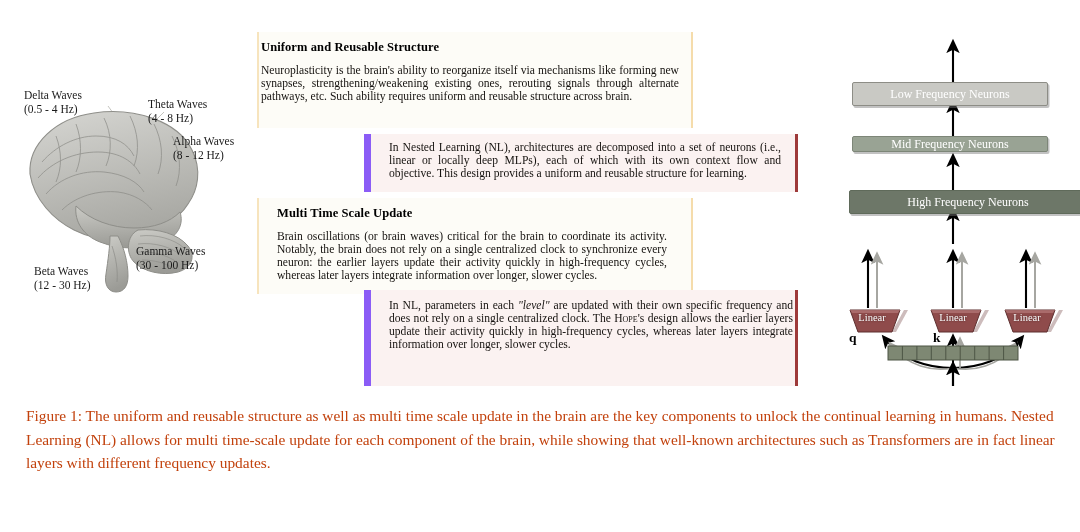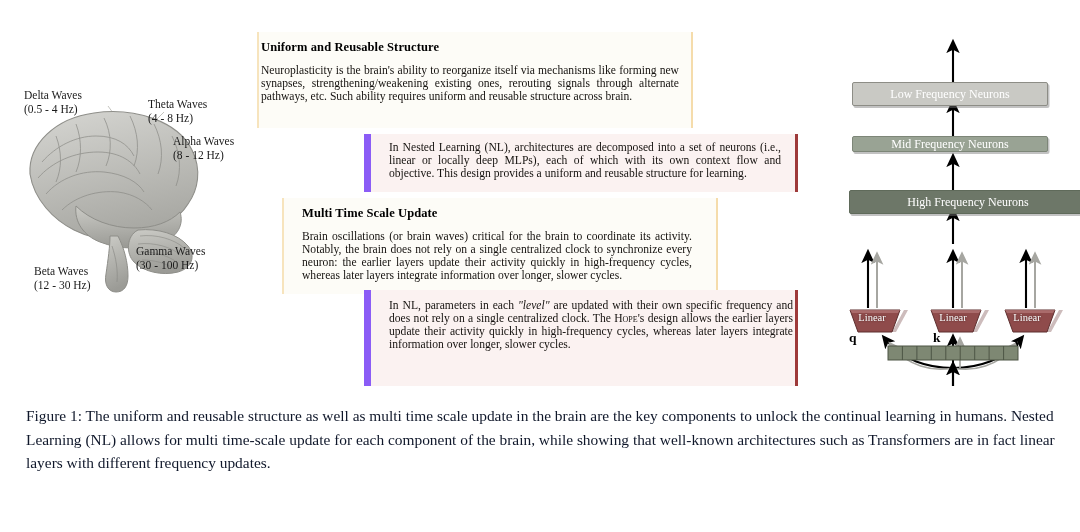--- a/index.html
+++ b/index.html
@@ -36,21 +36,21 @@
   #box-highest{border:1.4px solid #49513f;}
   .trap{position:absolute;width:56px;height:24px;}
   .trap-label{position:absolute;left:0;top:4px;width:56px;text-align:center;
               font-size:10.5px;color:#fff;font-family:"Liberation Serif",serif;
               text-shadow:0 0 2px rgba(0,0,0,.5);}
   .qkv{position:absolute;font-size:13.5px;font-weight:bold;font-style:normal;
        font-family:"Liberation Serif",serif;color:#000;}
 
   
   #caption{position:absolute;left:26px;top:404px;width:1029px;
-           font-size:15.4px;line-height:23.6px;color:#0f172a;
+           font-size:15.4px;line-height:23.6px;color:#c2410c;
            font-family:"Liberation Serif",serif;text-align:left;}
 </style>
 </head>
 <body>
 
 <div class="fig">
 
   <div id="brain-panel">
 
     <svg id="brain-svg" width="246" height="230" viewBox="0 0 246 230">
@@ -133,21 +133,21 @@
 
   <div class="block block-cream" style="left:257px;top:32px;width:436px;height:96px;padding:8px 12px 8px 2px;">
     <div class="block-title">Uniform and Reusable Structure</div>
     <div class="block-body" style="margin-top:9px;">Neuroplasticity is the brain's ability to reorganize itself via mechanisms like forming new synapses, strengthening/weakening existing ones, rerouting signals through alternate pathways, etc. Such ability requires uniform and reusable structure across brain.</div>
   </div>
 
   <div class="block block-pink" style="left:364px;top:134px;width:434px;height:58px;padding:7px 14px 7px 18px;">
     <div class="block-body">In Nested Learning (NL), architectures are decomposed into a set of neurons (i.e., linear or locally deep MLPs), each of which with its own context flow and objective. This design provides a uniform and reusable structure for learning.</div>
   </div>
 
-  <div class="block block-cream" style="left:257px;top:198px;width:436px;height:96px;padding:8px 24px 8px 18px;margin-left:25px;">
+  <div class="block block-cream" style="left:257px;top:198px;width:436px;height:96px;padding:8px 24px 8px 18px;">
     <div class="block-title">Multi Time Scale Update</div>
     <div class="block-body" style="margin-top:9px;">Brain oscillations (or brain waves) critical for the brain to coordinate its activity. Notably, the brain does not rely on a single centralized clock to synchronize every neuron: the earlier layers update their activity quickly in high-frequency cycles, whereas later layers integrate information over longer, slower cycles.</div>
   </div>
 
   <div class="block block-pink" style="left:364px;top:290px;width:434px;height:96px;padding:9px 2px 9px 18px;">
     <div class="block-body">In NL, parameters in each <i>"level"</i> are updated with their own specific frequency and does not rely on a single centralized clock. The <span class="sc">Hope</span>'s design allows the earlier layers update their activity quickly in high-frequency cycles, whereas later layers integrate information over longer, slower cycles.</div>
   </div>
 
   <div id="arch">
 

